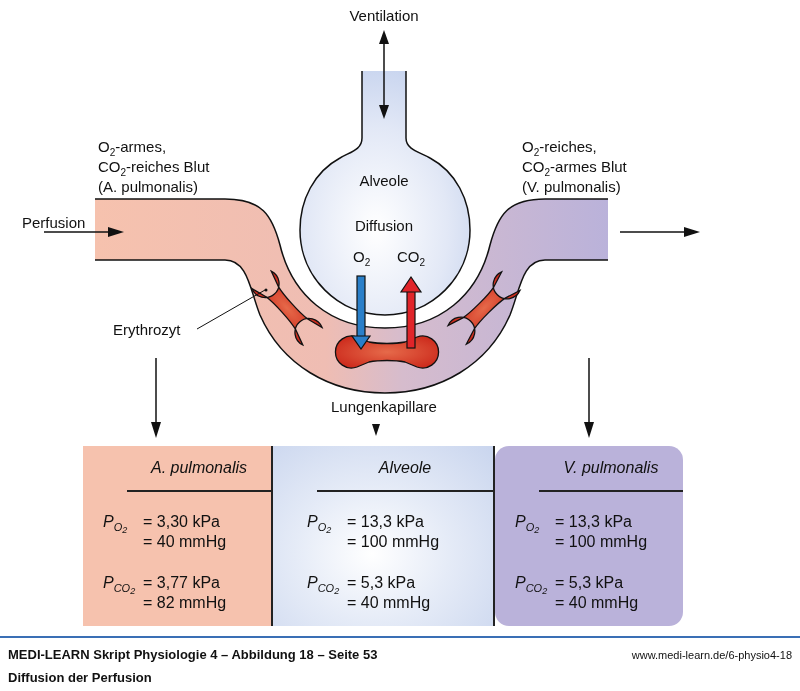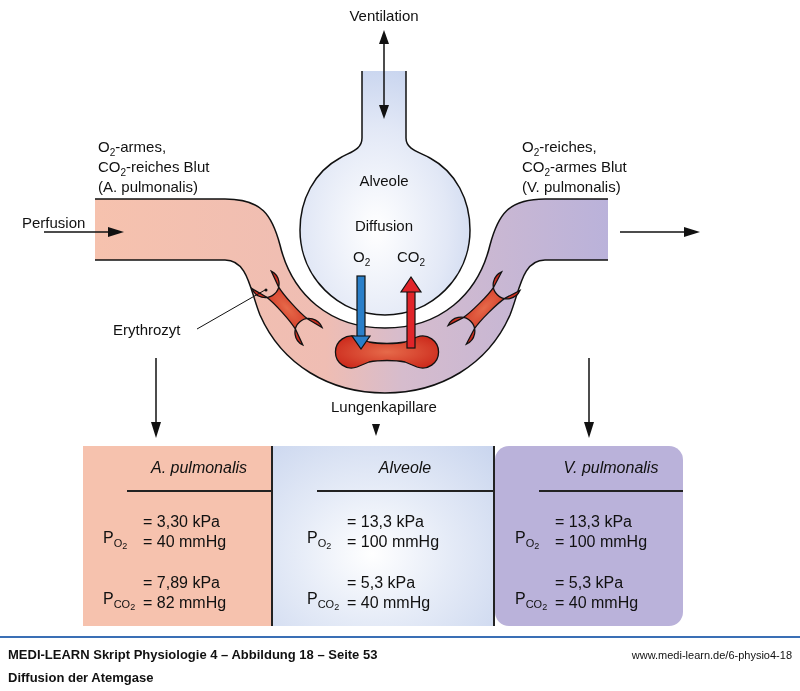--- a/index.html
+++ b/index.html
@@ -11,21 +11,21 @@
   .table { position:absolute; left:83px; top:446px; width:600px; height:180px;
            display:flex; }
   .col { position:relative; height:100%; box-sizing:border-box; }
   .col1 { width:190px; background:#f6c2ae; border-right:2px solid #222; }
   .col2 { width:222px; background:radial-gradient(ellipse at 45% 60%, #ffffff 0%, #e5ebf7 45%, #c9d5ee 100%);
           border-right:2px solid #222; }
   .col3 { width:188px; background:#bab2da;border-radius:14px; }
   .colhead { height:46px; border-bottom:2px solid #222; display:flex; align-items:center;
              justify-content:center; font-style:italic; font-size:16px; box-sizing:border-box;margin-left:44px; }
   .row { position:absolute; left:0; right:0; font-size:16px; line-height:20px; }
-  .row .sym { position:absolute; left:20px; top:16px; }
+  .row .sym { position:absolute; left:20px; top:0;font-style:italic; }
   .row .vals { position:absolute; left:60px; top:0; }
   .sub { font-size:11px; position:relative; top:4px; }
   .sub2 { font-size:9px; position:relative; top:6px; }
   .footer-line { position:absolute; left:0; top:636px; width:800px; height:2px; background:#3a6fb5; }
   .footer-title { position:absolute; left:8px; top:647px; font-size:13px; font-weight:bold; }
   .footer-sub { position:absolute; left:8px; top:670px; font-size:13px; font-weight:bold; }
   .footer-url { position:absolute; right:8px; top:649px; font-size:11px;text-align:center; }
 </style>
 </head>
 <body>
@@ -141,21 +141,21 @@
     <div class="row" style="top:66px">
       <span class="sym"><span>P</span><span class="sub">O</span><span class="sub2">2</span></span>
       <span class="vals">
           <div>= 3,30 kPa</div>
           <div>= 40 mmHg</div>
         </span>
     </div>
     <div class="row" style="top:127px">
       <span class="sym"><span>P</span><span class="sub">CO</span><span class="sub2">2</span></span>
       <span class="vals">
-          <div>= 7,89 kPa</div>
+          <div>= 3,77 kPa</div>
           <div>= 82 mmHg</div>
         </span>
     </div>
   </div>
   <div class="col col2">
     <div class="colhead">Alveole</div>
     <div class="row" style="top:66px">
       <span class="sym" style="left:34px"><span>P</span><span class="sub">O</span><span class="sub2">2</span></span>
       <span class="vals" style="left:74px">
           <div>= 13,3 kPa</div>
@@ -184,14 +184,14 @@
       <span class="vals">
           <div>= 5,3 kPa</div>
           <div>= 40 mmHg</div>
         </span>
     </div>
   </div>
 </div>
 
 <div class="footer-line"></div>
 <div class="footer-title">MEDI-LEARN Skript Physiologie 4 – Abbildung 18 – Seite 53</div>
-<div class="footer-sub">Diffusion der Atemgase</div>
+<div class="footer-sub">Diffusion der Perfusion</div>
 <div class="footer-url">www.medi-learn.de/6-physio4-18</div>
 
 </body></html>

